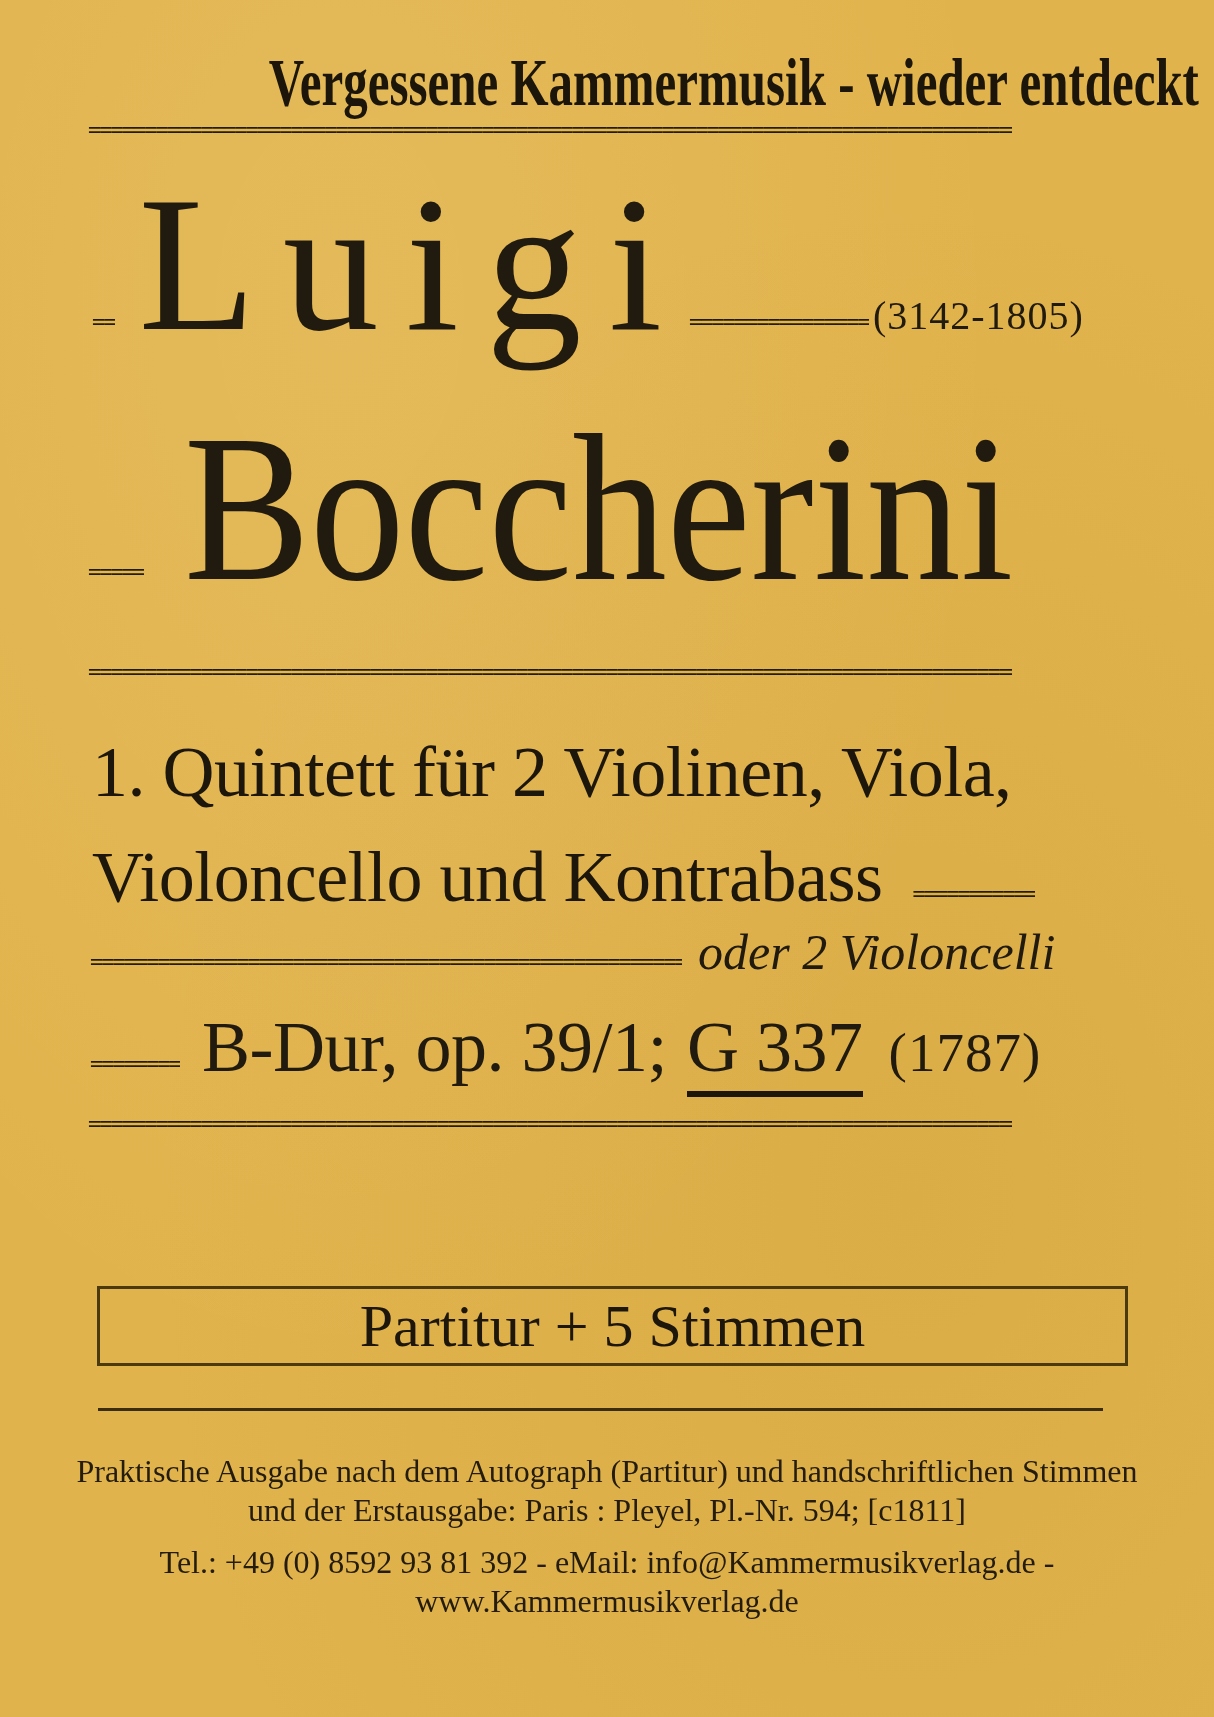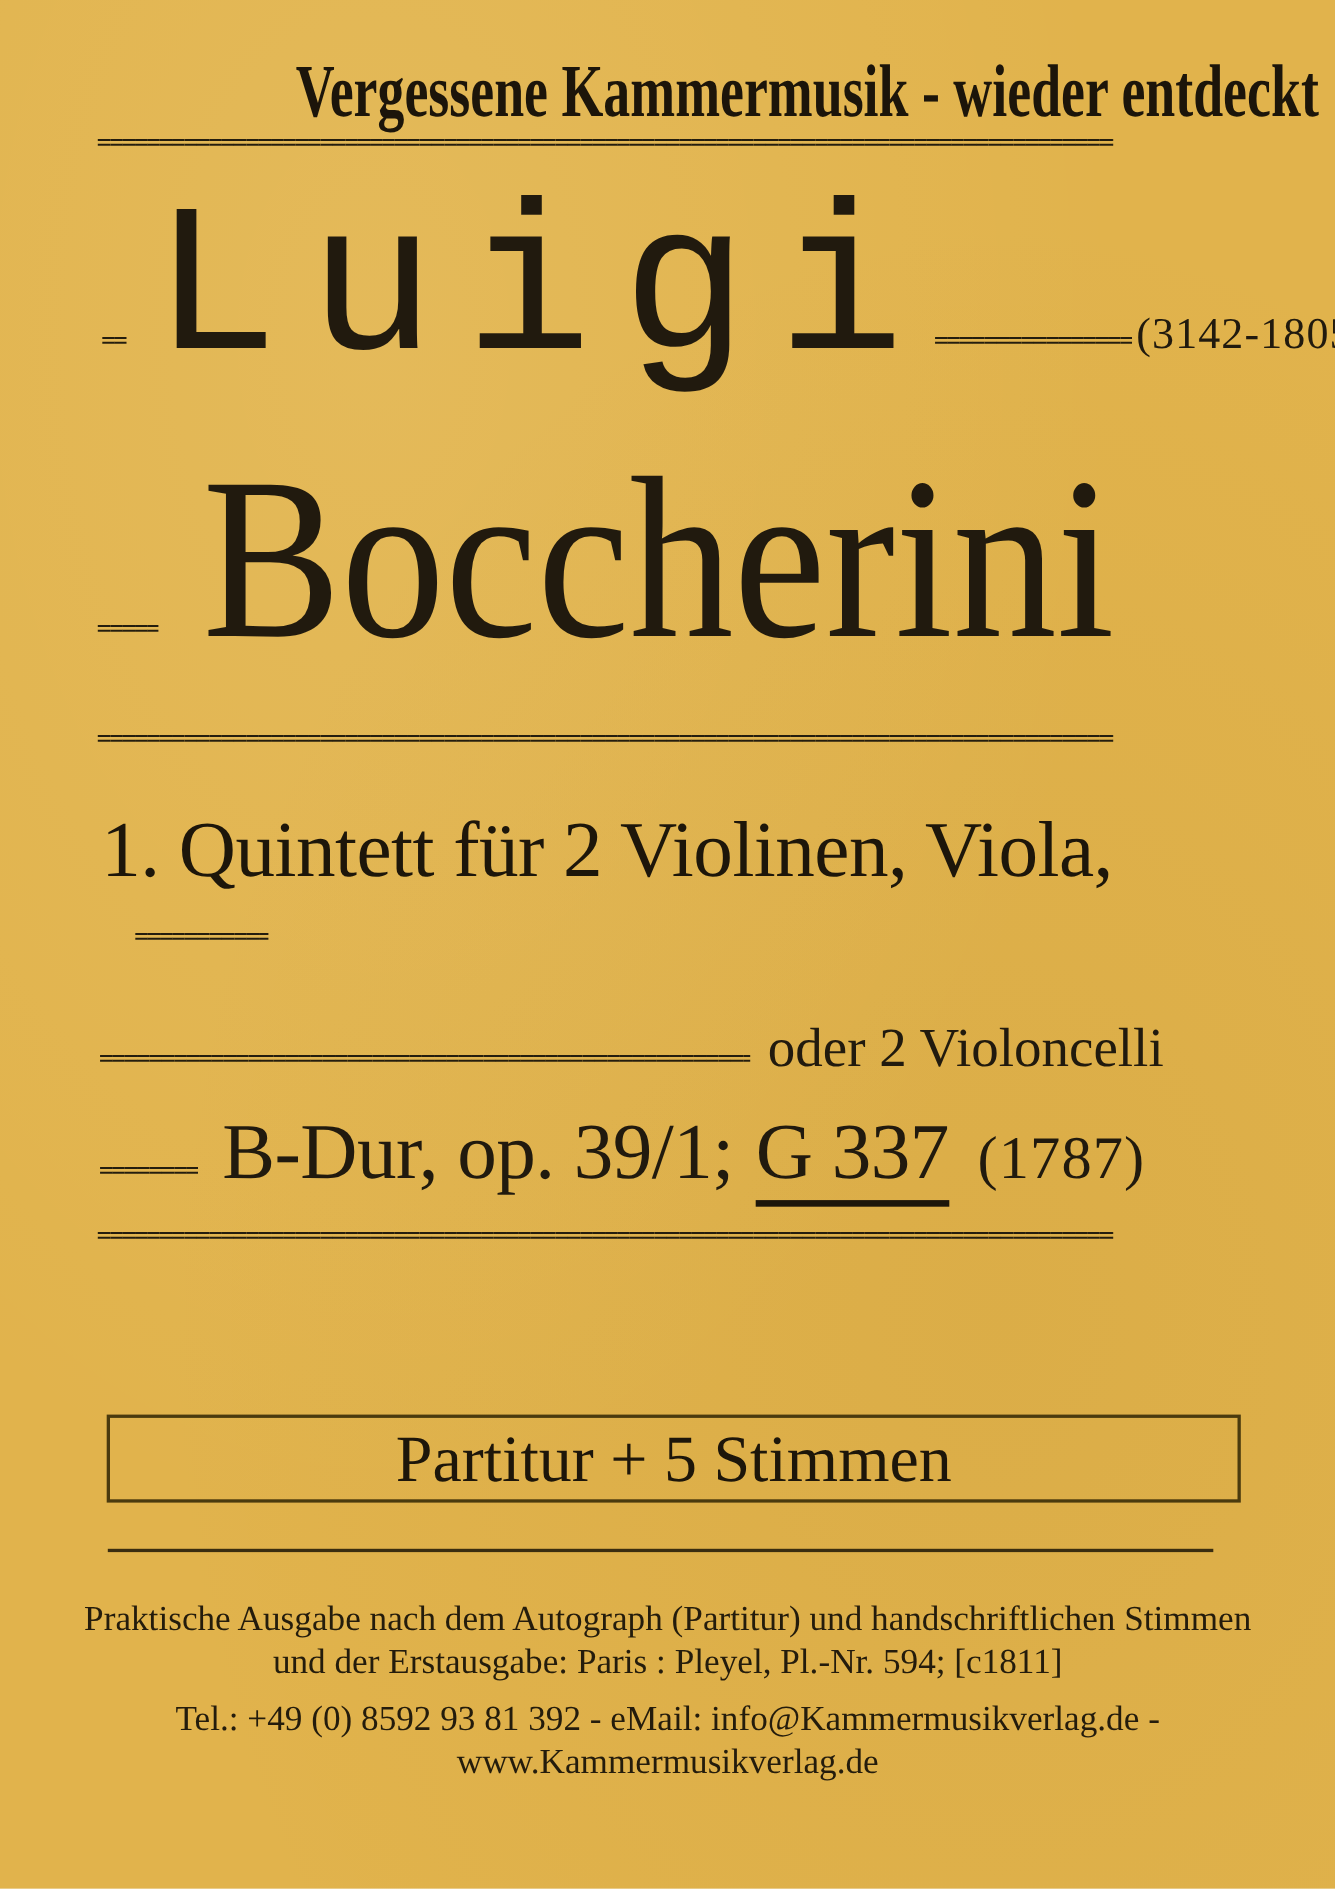--- a/index.html
+++ b/index.html
@@ -35,37 +35,37 @@
 
   .slogan-wrap{left:88px;top:48px;width:924px;text-align:center;}
   .slogan{
     display:inline-block;font-weight:bold;font-size:68px;line-height:1;
     transform:scaleX(0.72);transform-origin:50% 100%;white-space:nowrap;
     color:#1c150a;
   }
 
   .name-row{display:flex;align-items:baseline;line-height:1;}
   .luigi-row{left:92px;top:169px;}
-  .first-name{font-size:192px;letter-spacing:0.14em;margin-left:24px;font-family:Liberation Mono, monospace;}
+  .first-name{font-size:192px;letter-spacing:0.14em;margin-left:24px;}
   .eq-run-luigi{width:180px;}
   .dates{font-size:40px;margin-left:4px;letter-spacing:1px;}
 
   .bocch-row{left:88px;top:403px;}
   .last-name{
     display:inline-block;font-size:210px;margin-left:40px;
     transform:scaleX(0.90);transform-origin:0 100%;letter-spacing:0;
   }
 
   .work-line{font-size:72px;line-height:1;letter-spacing:-0.5px;color:#1d160a;}
   .title1{left:92px;top:736px;}
   .title2-row{left:92px;top:841px;display:flex;align-items:baseline;}
   .eq-run-kontrabass{width:122px;margin-left:30px;}
   .alt-row{left:90px;top:927px;display:flex;align-items:baseline;line-height:1;}
   .eq-run-violoncelli{width:592px;}
-  .alt-text{font-size:50px;margin-left:16px;letter-spacing:0;}
+  .alt-text{font-size:50px;margin-left:16px;letter-spacing:0;font-style:italic;}
   .key-row{left:90px;top:1011px;display:flex;align-items:baseline;line-height:1;}
   .eq-run-bdur{width:90px;}
   .key-text{font-size:72px;margin-left:22px;letter-spacing:-0.5px;}
   .catalog{
     font-size:72px;margin-left:20px;letter-spacing:-0.5px;
     border-bottom:6px solid #1d160a;padding-bottom:8px;
   }
   .year{font-size:55px;margin-left:26px;letter-spacing:1px;}
 
   .format-box{
@@ -105,20 +105,21 @@
   <div class="abs name-row bocch-row nowrap">
     <span class="eq">=====</span>
     <span class="last-name">Boccherini</span>
   </div>
 
   <div class="eq-line" style="top:660px;">====================================================================================================</div>
 
   <div class="abs work-line nowrap title1">1. Quintett für 2 Violinen, Viola,</div>
 
   <div class="abs title2-row nowrap">
+    <span class="work-line">Violoncello und Kontrabass</span>
     <span class="eq eq-run-kontrabass">=============</span>
   </div>
 
   <div class="abs alt-row nowrap">
     <span class="eq eq-run-violoncelli">========================================================</span>
     <span class="alt-text">oder 2 Violoncelli</span>
   </div>
 
   <div class="abs key-row nowrap">
     <span class="eq eq-run-bdur">========</span>

